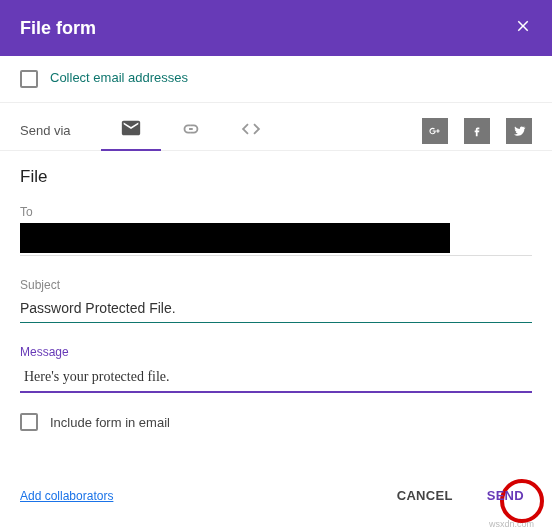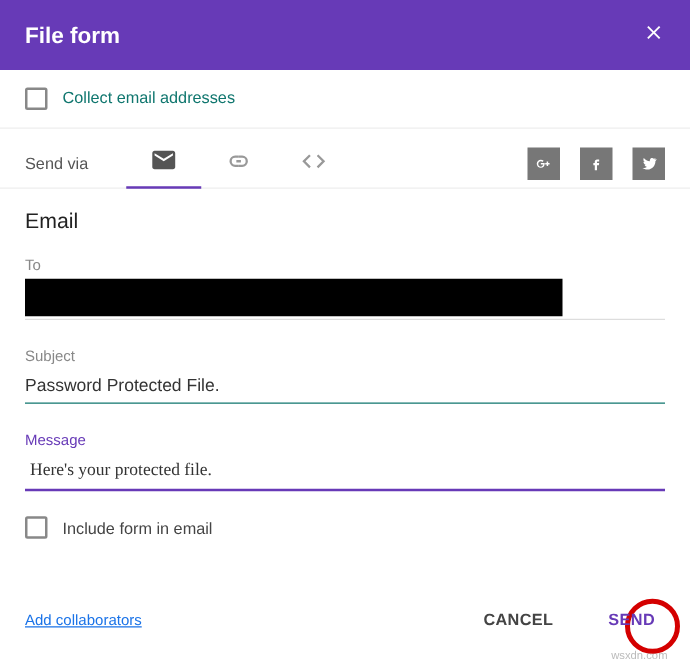--- a/index.html
+++ b/index.html
@@ -83,21 +83,21 @@
   }
   .msg-wrap { margin-bottom: 20px; }
 
   .include-row { display:flex; align-items:center; font-size:13px; color:#444; margin-bottom: 40px; }
 
   .footer {
     display:flex; align-items:center; padding: 0 20px 12px 20px;
     position:absolute; bottom:10px; left:0; right:0;
   }
   .add-collab { color:#1a73e8; font-size:12px; text-decoration:underline; cursor:pointer; }
-  .actions { margin-left:auto; display:flex; align-items:flex-end; gap: 28px; }
+  .actions { margin-left:auto; display:flex; align-items:flex-end; gap: 18px; }
   .btn-flat {
     font-size:13px; font-weight:bold; color:#444; cursor:pointer; letter-spacing:0.3px;
     padding:6px 8px;
   }
   .btn-send { color:#673ab7; position:relative; z-index:2; }
   .send-circle {
     position:absolute; width:44px; height:44px; border:4px solid #d40000; border-radius:50%;
     right:8px; bottom:-2px; z-index:1; pointer-events:none;
   }
   .watermark {
@@ -157,21 +157,21 @@
     </div>
     <div class="social-icon">
       <svg viewBox="0 0 24 24">
           <path d="M22 5.8c-.7.3-1.5.5-2.3.6.8-.5 1.5-1.3 1.8-2.2-.8.5-1.6.8-2.6 1-1.5-1.6-4.1-1.2-5.1.8-.4.8-.5 1.7-.3 2.6-3.3-.2-6.3-1.8-8.3-4.4-1.1 1.9-.5 4.2 1.3 5.4-.6 0-1.2-.2-1.8-.4 0 2 1.4 3.7 3.3 4.1-.6.2-1.2.2-1.8.1.5 1.6 2 2.8 3.8 2.8C8.3 17.4 6.4 18 4.4 18c-.3 0-.7 0-1-.1C5.3 19.2 7.6 20 10 20c7.2 0 11.1-6 11.1-11.1v-.5c.8-.6 1.4-1.3 1.9-2.1z"></path>
         </svg>
     </div>
   </div>
 </div>
 
 <div class="content">
-  <div class="section-title">Email</div>
+  <div class="section-title">File</div>
 
   <div class="field-label">To</div>
   <div class="to-block"></div>
   <div class="to-underline"></div>
 
   <div class="subject-wrap">
     <div class="field-label">Subject</div>
     <input class="text-input" value="Password Protected File." style="">
   </div>
 

